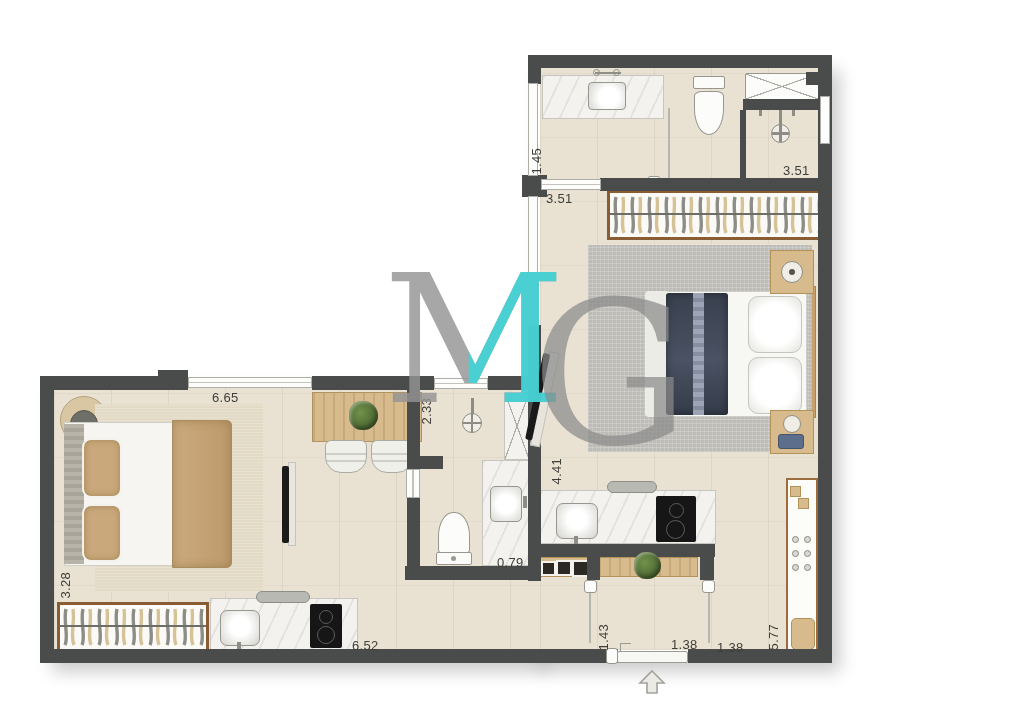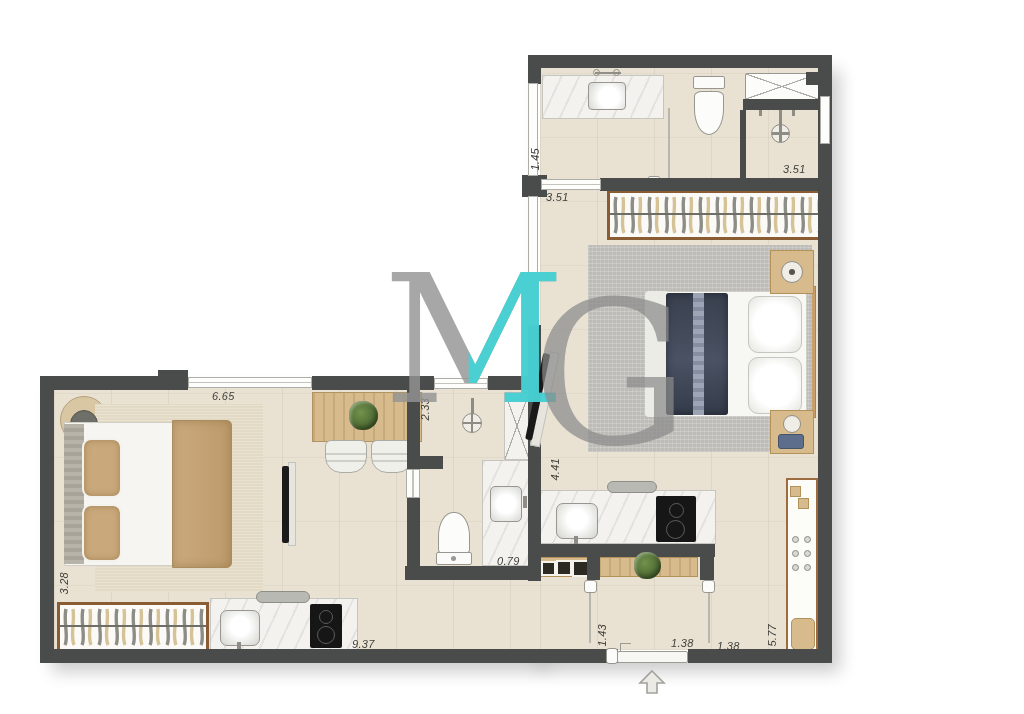--- a/index.html
+++ b/index.html
@@ -23,21 +23,21 @@
   .wood{background:#d8bb8d;border:1px solid #b29259;}
   .grain{background-image:repeating-linear-gradient(90deg,rgba(122,92,48,.18) 0 2px,transparent 2px 10px);}
   .frame{border:3px solid #8a5c33;background:#fbfaf6;}
   .xpat{background-image:linear-gradient(to top right,transparent 48.6%,#acaca6 48.9%,#acaca6 51.1%,transparent 51.4%),
         linear-gradient(to bottom right,transparent 48.6%,#acaca6 48.9%,#acaca6 51.1%,transparent 51.4%);}
   .rug-gray{background:#bdbcb7;background-image:repeating-linear-gradient(0deg,rgba(255,255,255,.20) 0 1px,transparent 1px 4px),
             repeating-linear-gradient(90deg,rgba(255,255,255,.14) 0 1px,transparent 1px 4px);}
   .rug-tan{background:#e3dac5;background-image:repeating-linear-gradient(0deg,rgba(255,255,255,.22) 0 1px,transparent 1px 3px);}
   .plant{border-radius:46% 54% 52% 48%;background:radial-gradient(circle at 40% 40%,#72924c,#49652f 70%);
          box-shadow:inset 2px 2px 3px rgba(255,255,255,.35), inset -2px -3px 4px rgba(0,0,0,.35);}
-  .dim{position:absolute;font-size:11px;color:#3e3e39;white-space:nowrap;z-index:40;letter-spacing:.3px;font-style:italic;}
+  .dim{position:absolute;font-size:13px;color:#3e3e39;white-space:nowrap;z-index:40;letter-spacing:.3px;}
   .dimv{writing-mode:vertical-rl;transform:rotate(180deg);}
   .thinline{position:absolute;background:#b6b6b0;z-index:11;}
   
   #wm{position:absolute;inset:0;z-index:50;pointer-events:none;}
   .wm-letter{position:absolute;font-family:"DejaVu Serif","Liberation Serif",serif;line-height:1;}
   .wm-m-gray{left:383px;top:252px;font-size:178px;color:rgba(148,148,148,.82);}
   .wm-m-teal{left:383px;top:252px;font-size:178px;color:rgba(62,214,216,.88);clip-path:inset(0 0 0 47%);}
   .wm-g{left:531px;top:276px;font-size:198px;color:rgba(138,138,138,.72);}
   .wm-sub{position:absolute;left:388px;top:394px;font-family:"Liberation Sans",sans-serif;font-size:40px;
           letter-spacing:7px;color:rgba(255,255,255,.45);-webkit-text-stroke:1.2px rgba(150,150,147,.85);}
@@ -224,21 +224,21 @@
   <div class="fix whitefix" style="left:220px;top:610px;width:40px;height:36px;border-radius:7px;background-image:radial-gradient(circle at 50% 45%,#ffffff 35%,#d9d9d4 90%);"></div>
   <div class="thinline" style="left:237px;top:642px;width:4px;height:10px;background:#8d8d86;"></div>
   <div class="fix blk" style="left:310px;top:604px;width:32px;height:44px;">
     <div class="abs circ" style="left:9px;top:6px;width:12px;height:12px;border:1.5px solid #5c5c5c;"></div>
     <div class="abs circ" style="left:7px;top:22px;width:16px;height:16px;border:1.5px solid #5c5c5c;"></div>
   </div>
   <div class="fix" style="left:256px;top:591px;width:54px;height:12px;background:#b9b9b4;border:1px solid #8e8e88;border-radius:6px;"></div>
 
   <span class="dim" style="left:212px;top:390px;">6.65</span>
   <span class="dim dimv" style="left:58px;top:572px;">3.28</span>
-  <span class="dim" style="left:352px;top:638px;">9.37</span>
+  <span class="dim" style="left:352px;top:638px;">6.52</span>
   <span class="dim dimv" style="left:419px;top:398px;">2.33</span>
   <span class="dim" style="left:497px;top:555px;">0.79</span>
   <span class="dim dimv" style="left:529px;top:148px;">1.45</span>
   <span class="dim" style="left:546px;top:191px;">3.51</span>
   <span class="dim" style="left:783px;top:163px;">3.51</span>
   <span class="dim dimv" style="left:549px;top:458px;">4.41</span>
   <span class="dim dimv" style="left:596px;top:624px;">1.43</span>
   <span class="dim" style="left:671px;top:637px;">1.38</span>
   <span class="dim" style="left:717px;top:640px;">1.38</span>
   <span class="dim dimv" style="left:766px;top:624px;">5.77</span>

